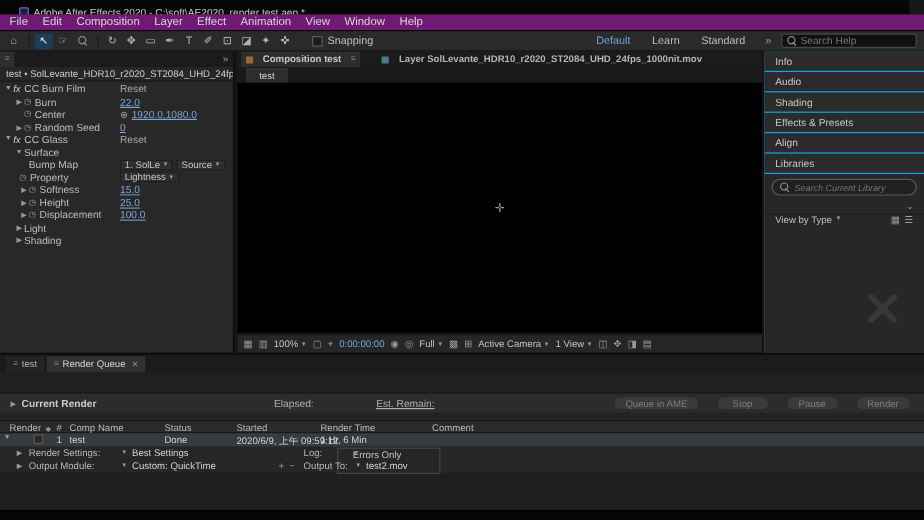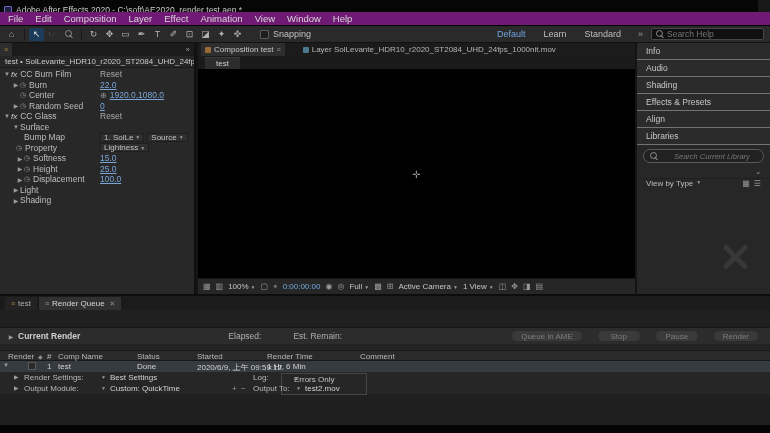--- a/index.html
+++ b/index.html
@@ -1,21 +1,21 @@
 <!DOCTYPE html>
 <html><head>
 <meta charset="utf-8">
 <style>
   *{margin:0;padding:0;box-sizing:border-box;}
   html,body{background:#000;}
   body{font-family:"Liberation Sans",sans-serif;}
   .app{position:relative;width:770px;height:433px;background:#181818;overflow:hidden;color:#c4c4c4;font-size:9px;}
 
   
-  .titlebar{position:absolute;top:0;left:0;right:12px;height:20px;background:#060606;display:flex;align-items:center;gap:4px;padding:0 4px;font-size:8.5px;color:#c9c9c9;white-space:nowrap;}
+  .titlebar{position:absolute;top:0;left:0;right:12px;height:20px;background:#060606;display:flex;align-items:center;gap:4px;padding:0 16px;font-size:8.5px;color:#c9c9c9;white-space:nowrap;}
   .app-icon{width:8px;height:8px;background:#20203c;border:1px solid #6a6ad0;border-radius:1px;flex:0 0 auto;}
 
   
   .menubar{position:absolute;top:12px;left:0;right:0;height:14px;background:#701a75;border-bottom:1px solid #000;display:flex;align-items:center;padding:0 2px;}
   .menubar span{padding:0 6px;font-size:9.5px;color:#d8d8d8;cursor:default;}
 
   
   .toolbar{position:absolute;top:26px;left:0;right:0;height:17px;background:#2a2a2a;border-bottom:1px solid #121212;display:flex;align-items:center;padding:0 4px;font-size:9px;}
   .tool{width:15px;height:13px;display:flex;align-items:center;justify-content:center;color:#b2b2b2;font-size:9px;margin-right:1px;border-radius:2px;}
   .tool.active{background:#1d4highlight;background:#1c3c59;color:#e6e6e6;}
@@ -56,62 +56,62 @@
   .fxb{font-style:italic;color:#d0d0d0;margin-right:3px;font-size:8px;}
   .val{color:#7ba7d8;text-decoration:underline;}
   .cicon{color:#9a9a9a;font-size:8px;}
   .reset{color:#a9a9a9;}
   .dd{display:flex;align-items:center;gap:2px;height:9px;padding:0 3px;background:#2f2f2f;border:1px solid #1e1e1e;border-radius:1px;color:#c0c0c0;font-size:8px;}
   .dd .arr{font-size:5px;color:#9a9a9a;}
 
   
   .center-panel{position:absolute;left:198px;top:0;width:437px;height:251px;background:#232323;}
   .cp-tabbar{height:13px;background:#1b1b1b;display:flex;align-items:center;gap:2px;padding:0 3px;font-size:8px;white-space:nowrap;overflow:hidden;}
-  .cp-tab{height:13px;display:flex;align-items:center;gap:3px;padding:0 4px;color:#c8c8c8;}
+  .cp-tab{height:13px;display:flex;align-items:center;gap:8px;padding:0 4px;color:#c8c8c8;font-weight:bold;}
   .cp-tab.active{background:#2e2e2e;}
   .tab-dot{width:6px;height:6px;border-radius:1px;flex:0 0 auto;}
   .dot-comp{background:#9a6a35;}
   .dot-layer{background:#4a7a8c;}
   .layer-tab{margin-left:12px;color:#b5b5b5;}
   .cp-viewer-tabs{height:13px;background:#1a1a1a;display:flex;align-items:flex-end;padding:0 7px;}
   .viewer-tab{height:12px;background:#2d2d2d;border-top:1px solid #3a3a3a;padding:0 11px;display:flex;align-items:center;font-size:8px;color:#d2d2d2;}
   .viewport{position:absolute;top:26px;left:0;right:0;bottom:16px;background:#000;}
   .anchor{position:absolute;left:50%;top:50%;transform:translate(-50%,-50%);color:#8f959b;font-size:10px;}
   .cp-bottombar{position:absolute;left:0;right:0;bottom:0;height:16px;background:#262626;border-top:1px solid #141414;display:flex;align-items:center;gap:5px;padding:0 5px;font-size:8px;color:#bcbcbc;white-space:nowrap;overflow:hidden;}
   .bicon{color:#9a9a9a;font-size:8px;}
   .tcode{color:#70a8dc;}
   .ddl{display:flex;align-items:center;gap:2px;color:#c4c4c4;}
   .ddl .arr{font-size:5px;color:#9a9a9a;}
 
   
-  .right-panel{position:absolute;left:637px;top:0;width:133px;height:251px;background:#737373;}
+  .right-panel{position:absolute;left:637px;top:0;width:133px;height:251px;background:#0ea5e9;}
   .sb-header{height:16px;background:#2b2b2b;margin-bottom:1px;display:flex;align-items:center;padding:0 9px;font-size:8.5px;color:#c8c8c8;}
   .lib-content{position:absolute;top:102px;left:0;right:0;bottom:0;background:#272727;}
-  .lib-search{margin:4px 6px 3px 6px;height:14px;border:1px solid #5a5a5a;border-radius:7px;background:#212121;display:flex;align-items:center;gap:16px;padding:0 6px;}
+  .lib-search{margin:4px 6px 3px 6px;height:14px;border:1px solid #5a5a5a;border-radius:7px;background:#212121;display:flex;align-items:center;gap:4px;padding:0 6px;}
   .lib-search input{flex:1;background:transparent;border:none;outline:none;color:#8f8f8f;font-size:7.5px;font-family:"Liberation Sans",sans-serif;width:80px;font-style:italic;}
   .lib-ddrow{height:13px;display:flex;align-items:center;justify-content:flex-end;padding:0 9px;color:#a8a8a8;font-size:7px;border-bottom:1px solid #1f1f1f;}
   .lib-viewby{height:14px;display:flex;align-items:flex-start;gap:3px;padding:0 9px;font-size:8px;color:#bdbdbd;}
   .vb-icons{margin-left:auto;display:flex;gap:4px;color:#9a9a9a;font-size:8px;}
   .watermark{position:absolute;right:18px;bottom:20px;width:34px;height:34px;}
   .watermark::before,.watermark::after{content:"";position:absolute;left:15px;top:1px;width:5px;height:32px;background:#383838;border-radius:2.5px;}
   .watermark::before{transform:rotate(45deg);}
   .watermark::after{transform:rotate(-45deg);}
 
   
   .rq{position:absolute;top:294px;left:0;right:0;height:131px;background:#262626;border-top:2px solid #0d0d0d;display:flex;flex-direction:column;}
   .rq-tabbar{height:14px;background:#1b1b1b;display:flex;align-items:flex-end;gap:2px;padding:0 5px;flex:0 0 auto;}
   .rq-tab{height:13px;display:flex;align-items:center;gap:3px;padding:0 6px;font-size:8px;color:#b0b0b0;background:#232323;}
   .rq-tab.active{background:#313131;color:#d6d6d6;}
   .closex{color:#8f8f8f;font-size:7px;margin-left:2px;}
   .rq-gap{height:18px;background:#202020;border-bottom:1px solid #161616;flex:0 0 auto;}
   .rq-current{height:16px;background:#2c2c2c;display:flex;align-items:center;padding:0 7px;font-size:8.5px;color:#d2d2d2;flex:0 0 auto;}
   .rq-current .tw{margin-right:3px;}
   .cr-label{font-weight:bold;color:#cfcfcf;}
   .cr-elapsed{margin-left:148px;color:#b0b0b0;}
-  .cr-est{margin-left:32px;color:#b0b0b0;}
+  .cr-est{margin-left:52px;color:#b0b0b0;text-decoration:underline;}
   .cr-buttons{margin-left:auto;display:flex;gap:14px;align-items:center;padding-right:4px;}
   .rq-btn{height:12px;min-width:44px;padding:0 9px;background:#3a3a3a;border:1px solid #2b2b2b;border-radius:6px;display:flex;align-items:center;justify-content:center;font-size:8px;color:#7e7e7e;}
   .rq-spacer{height:6px;background:#232323;flex:0 0 auto;}
   .rq-hdr{height:11px;background:#2a2a2a;border-top:1px solid #181818;border-bottom:1px solid #181818;position:relative;font-size:8px;color:#b8b8b8;flex:0 0 auto;}
   .rq-hdr span,.rq-job span,.rq-det span{position:absolute;top:1px;white-space:nowrap;}
   .rq-job{height:11px;background:#363b40;position:relative;font-size:8px;color:#d2d2d2;flex:0 0 auto;}
   .rq-det{height:11px;position:relative;font-size:8px;color:#b8b8b8;flex:0 0 auto;}
   .jobchk{position:absolute;left:28px;top:1px;width:8px;height:8px;border:1px solid #5a5a5a;background:#2a2a2a;}
   .tri{font-size:5px;color:#9a9a9a;}
   .logdd{position:absolute;left:281px;top:0px;width:86px;height:22px;border:1px solid #454545;background:#262626;display:flex;align-items:center;padding:0 12px;color:#c4c4c4;}

